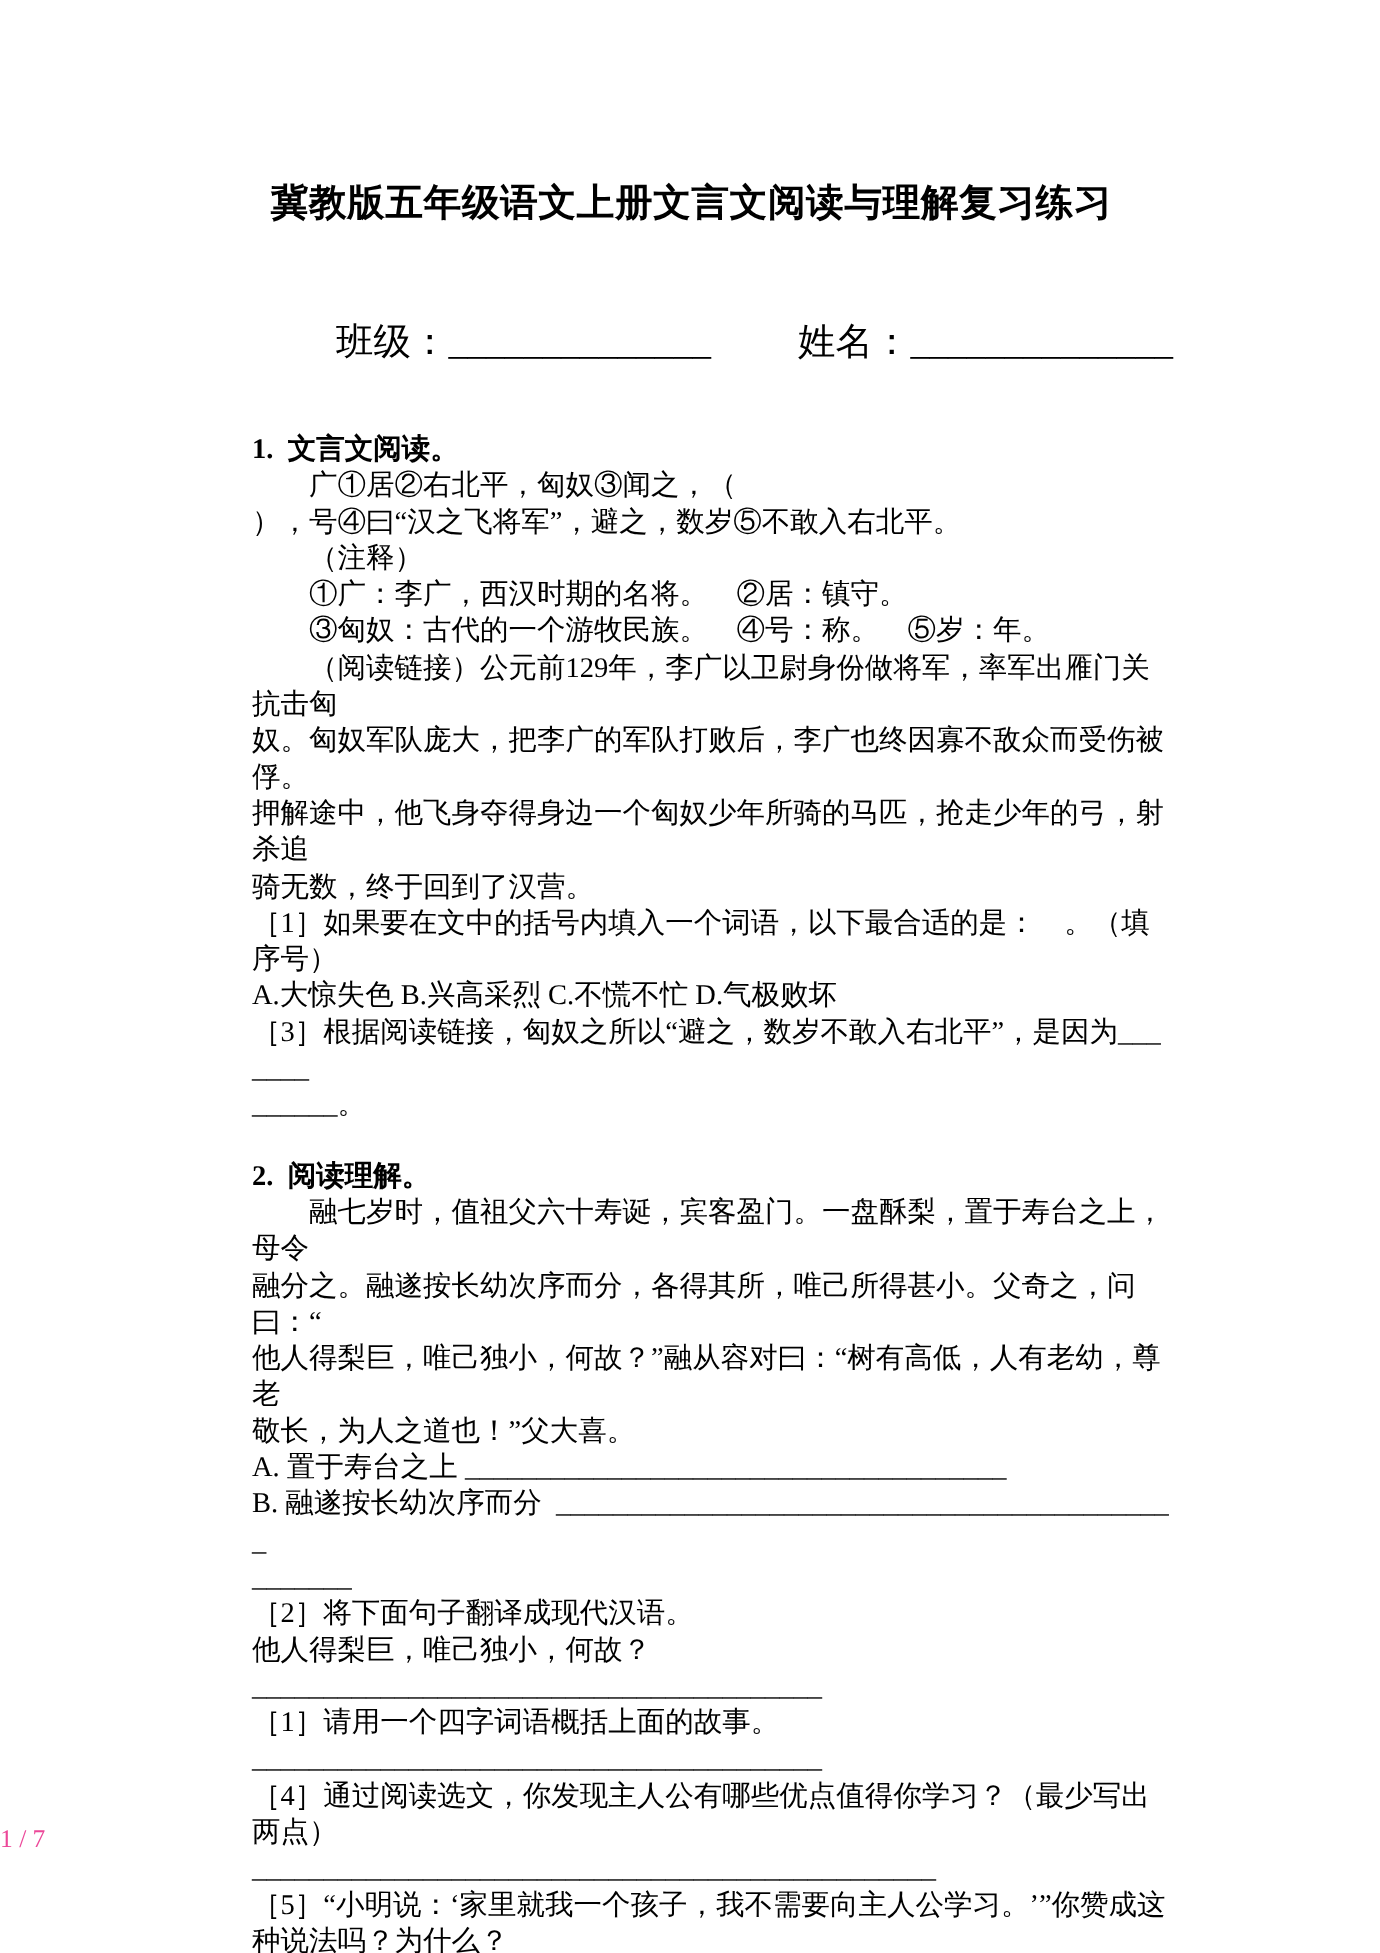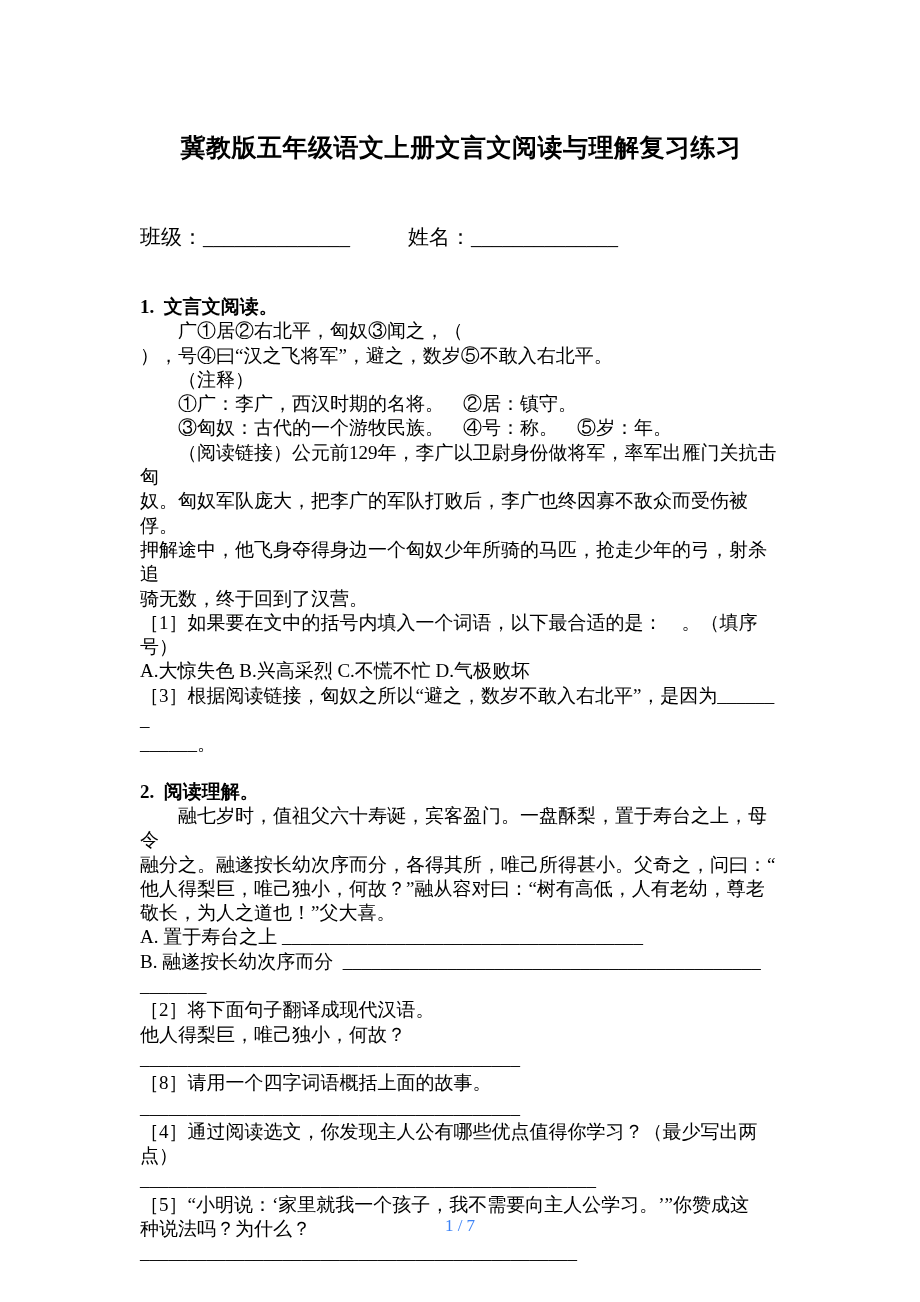--- a/index.html
+++ b/index.html
@@ -12,53 +12,54 @@
     color: #000000;
     font-family: "Liberation Serif", "DejaVu Serif", serif;
     box-sizing: border-box;
     padding: 117px 138px 0 140px;
     overflow: hidden;
   }
   .doc-title {
     font-size: 25px;
     font-weight: bold;
     text-align: center;
-    margin: 16px;
+    margin: 4px;
     line-height: 30px;
     letter-spacing: 0.5px;
   }
   .header-fields {
     margin-top: 60px;
-    text-align: left;
-    font-size: 21px;
+    text-align: right;
+    font-size: 25px;
     white-space: pre;
   }
   .header-fields .blank { letter-spacing: 0; }
   .header-fields .gap { display: inline-block; width: 58px; }
   .doc-body {
     margin-top: 44px;
     font-size: 19px;
   }
   .line {
     line-height: 24.3px;
     min-height: 24.3px;
     white-space: pre-wrap;
     word-break: break-all;
+    margin-left: 28px;
   }
   .indent { text-indent: 2em; }
   .heading { font-weight: bold; }
   .gap-before { margin-top: 23px; }
   .footer {
     position: absolute;
     left: 0;
     right: 0;
     top: 1216px;
-    text-align: center;
+    text-align: left;
     font-size: 17px;
-    color: #3b82f6;
+    color: #ec4899;
   }
 </style>
 </head>
 <body>
 
 <div class="page">
 
   <h1 class="doc-title">冀教版五年级语文上册文言文阅读与理解复习练习</h1>
 
   <div class="header-fields"><span>班级：</span><span class="blank">______________</span><span class="gap"></span><span>姓名：</span><span class="blank">______________</span></div>
@@ -82,21 +83,21 @@
       <div class="line indent">融七岁时，值祖父六十寿诞，宾客盈门。一盘酥梨，置于寿台之上，母令</div>
       <div class="line">融分之。融遂按长幼次序而分，各得其所，唯己所得甚小。父奇之，问曰：“</div>
       <div class="line">他人得梨巨，唯己独小，何故？”融从容对曰：“树有高低，人有老幼，尊老</div>
       <div class="line">敬长，为人之道也！”父大喜。</div>
       <div class="line">A. 置于寿台之上 ______________________________________</div>
       <div class="line">B. 融遂按长幼次序而分  ____________________________________________</div>
       <div class="line">_______</div>
       <div class="line">［2］将下面句子翻译成现代汉语。</div>
       <div class="line">他人得梨巨，唯己独小，何故？</div>
       <div class="line">________________________________________</div>
-      <div class="line">［8］请用一个四字词语概括上面的故事。</div>
+      <div class="line">［1］请用一个四字词语概括上面的故事。</div>
       <div class="line">________________________________________</div>
       <div class="line">［4］通过阅读选文，你发现主人公有哪些优点值得你学习？（最少写出两点）</div>
       <div class="line">________________________________________________</div>
       <div class="line">［5］“小明说：‘家里就我一个孩子，我不需要向主人公学习。’”你赞成这</div>
       <div class="line">种说法吗？为什么？</div>
       <div class="line">______________________________________________</div>
     </div>
 
   <div class="footer">
     <span>1 / 7</span>

